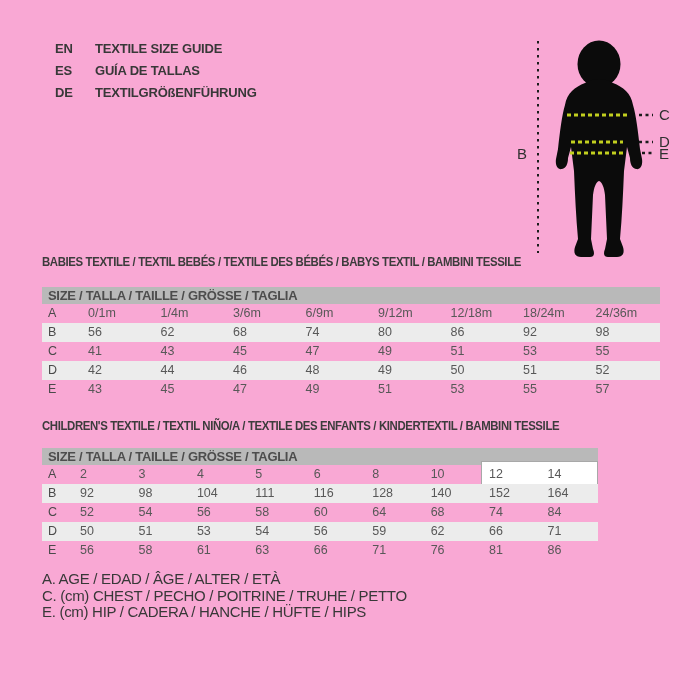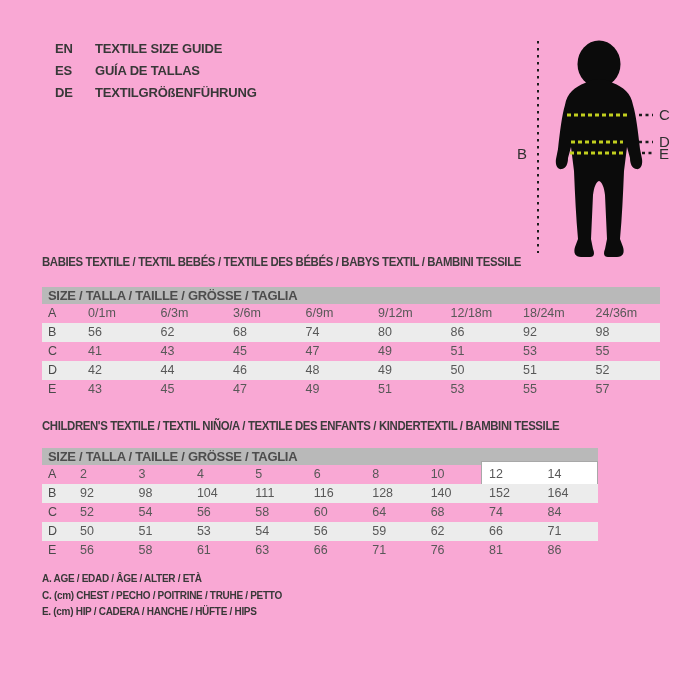--- a/index.html
+++ b/index.html
@@ -44,21 +44,21 @@
   .trow.shaded{background:var(--shade);}
   .cols-babies{grid-template-columns:38px repeat(8,1fr);}
   .cols-children{grid-template-columns:30px repeat(9,1fr);}
   .tlabel{padding-left:6px;color:#4a4a4a;}
   .tcell{padding-left:8px;white-space:nowrap;}
   .sel-box{position:absolute;left:439px;right:0;top:13px;height:24px;z-index:2;
            background:#ffffff;border:1px solid #a8a8a8;box-sizing:border-box;}
 
   
   #legend{position:absolute;left:42px;top:571px;}
-  .legend-line{font-size:10px;font-weight:bold;letter-spacing:-0.3px;line-height:16.5px;color:#383838;white-space:nowrap;}
+  .legend-line{font-size:15px;font-weight:normal;letter-spacing:-0.3px;line-height:16.5px;color:#383838;white-space:nowrap;}
 </style>
 </head>
 <body>
 
 <div id="page">
 
   <div id="lang-list">
     <div class="lang-row">
       <span class="lang-code">EN</span>
       <span class="lang-title">TEXTILE SIZE GUIDE</span>
@@ -130,21 +130,21 @@
     </svg>
   </div>
 
   <div id="babies-title" class="section-title">BABIES TEXTILE / TEXTIL BEBÉS / TEXTILE DES BÉBÉS / BABYS TEXTIL  / BAMBINI TESSILE</div>
   <div id="babies-table" class="size-table">
     <div class="header-bar">SIZE / TALLA / TAILLE / GRÖSSE / TAGLIA</div>
     <div id="babies-rows">
         <div class="trow cols-babies">
           <span class="tlabel">A</span>
           <span class="tcell">0/1m</span>
-          <span class="tcell">6/3m</span>
+          <span class="tcell">1/4m</span>
           <span class="tcell">3/6m</span>
           <span class="tcell">6/9m</span>
           <span class="tcell">9/12m</span>
           <span class="tcell">12/18m</span>
           <span class="tcell">18/24m</span>
           <span class="tcell">24/36m</span>
         </div>
         <div class="trow cols-babies shaded">
           <span class="tlabel">B</span>
           <span class="tcell">56</span>

